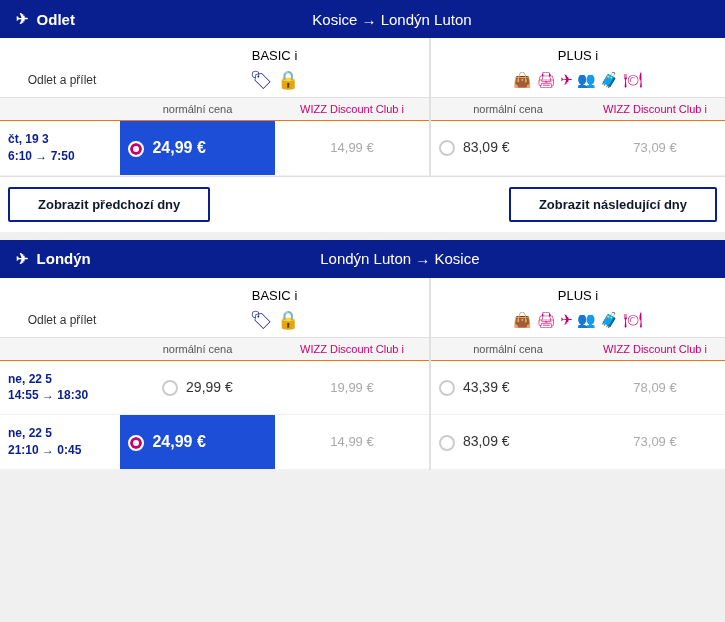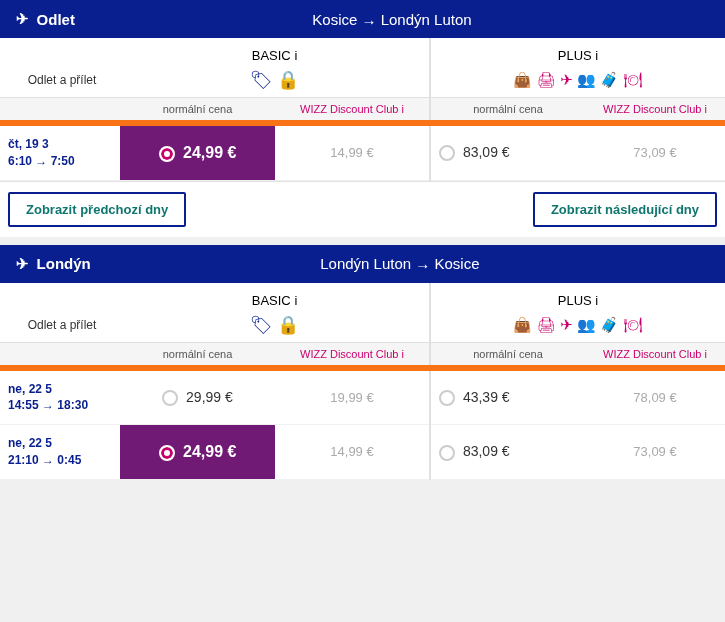--- a/index.html
+++ b/index.html
@@ -41,42 +41,42 @@
       border-bottom: 1px solid #e0e0e0;
     }
     .icons-row td.basic-icons { color: #0a1f8f; }
 
     .price-label-row td {
       background: #f5f5f5;
       font-size: 11px;
       color: #555;
       text-align: center;
       padding: 5px 4px;
-      border-bottom: 6px solid #f97316;
+      border-bottom: 1px solid #f97316;
     }
     .price-label-row td.discount-col {
       color: #c8006e;
       font-size: 11px;
     }
 
     .flight-row td {
       padding: 10px 8px;
       vertical-align: middle;
       border-bottom: 1px solid #f0f0f0;
     }
     .flight-row td.flight-time {
       color: #0a1f8f;
       font-size: 12px;
       line-height: 1.4;
       font-weight: bold;
     }
     .flight-row td.price-selected {
-      background: #701a75;
+      background: #1d4ed8;
       color: white;
-      text-align: center;
+      text-align: left;
       font-size: 16px;
       font-weight: bold;
     }
     .flight-row td.price-normal {
       text-align: center;
       color: #333;
       font-size: 14px;
     }
     .flight-row td.price-discount {
       text-align: center;
@@ -112,22 +112,22 @@
     .nav-buttons {
       display: flex;
       justify-content: space-between;
       padding: 10px 8px;
       background: white;
       border-top: 1px solid #e0e0e0;
     }
     .nav-btn {
       border: 2px solid #0a1f8f;
       background: white;
-      color: #0f766e;
-      padding: 8px 16px;
+      color: #0f172a;
+      padding: 8px 28px;
       font-size: 13px;
       font-weight: bold;
       cursor: pointer;
       border-radius: 2px;
     }
 
     .section-wrapper {
       margin-bottom: 8px;
     }
 

